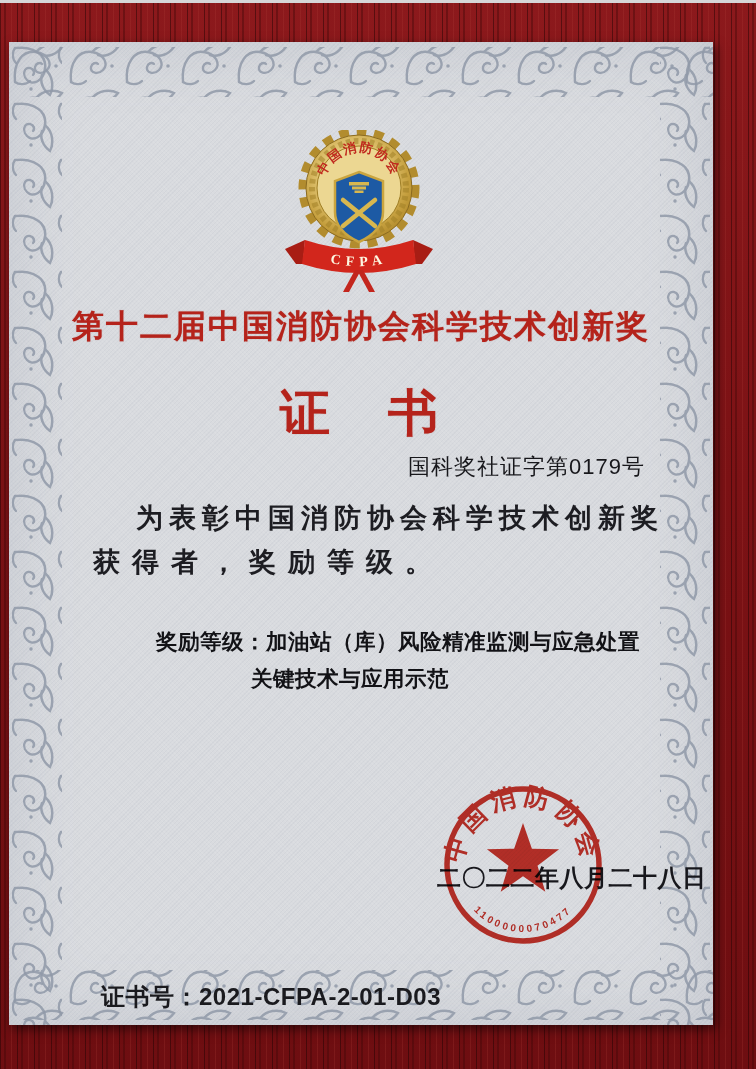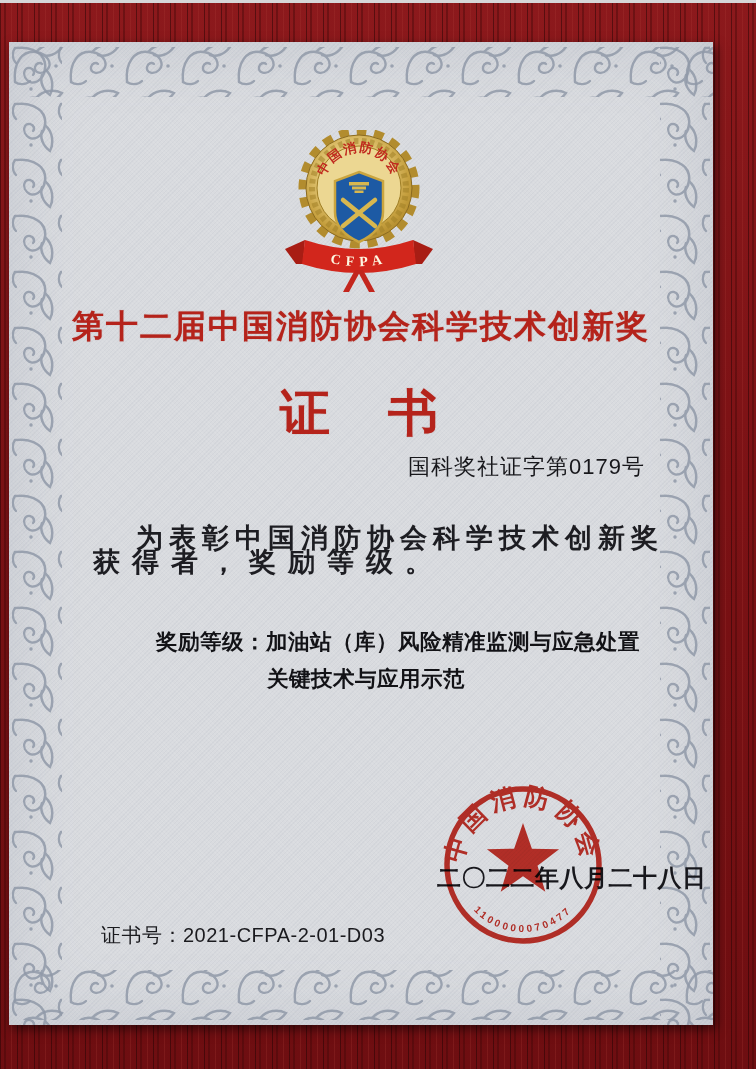--- a/index.html
+++ b/index.html
@@ -30,34 +30,34 @@
     font-size:32px;font-weight:bold;letter-spacing:2px;color:#b5231b;
     text-shadow:0 0 1px rgba(150,25,15,.45);white-space:nowrap;
   }
   .cert-word{
     left:0;right:0;top:338px;text-align:center;
     font-size:50px;font-weight:bold;color:#b5231b;letter-spacing:4px;
     text-shadow:0 0 1px rgba(150,25,15,.45);
   }
   .reg-no{left:399px;top:410px;font-size:22px;font-weight:normal;color:#17171b;letter-spacing:1px;}
   .body-line{font-family:"Liberation Serif",serif;font-weight:bold;color:#1d1d22;white-space:nowrap;}
-  .body-line1{left:127px;top:478px;font-size:27px;letter-spacing:6px;}
+  .body-line1{left:127px;top:458px;font-size:27px;letter-spacing:6px;}
   .body-line2{left:84px;top:502px;font-size:27px;letter-spacing:12px;}
   .field{font-size:21.5px;font-weight:bold;color:#121216;white-space:nowrap;letter-spacing:.5px;}
   .f-label{font-weight:bold;}
   .f1{left:147px;top:585px;}
-  .f1b{left:242px;top:622px;margin-left:16px;}
+  .f1b{left:242px;top:622px;}
   .f2{left:147px;top:664px;}
   .f3{left:147px;top:704px;}
   .date{
     left:392px;top:820px;font-family:"Liberation Serif",serif;
     font-size:24px;font-weight:bold;color:#17171c;letter-spacing:0.5px;white-space:nowrap;z-index:2;margin-left:36px;
   }
   .seal{left:424px;top:733px;z-index:3;mix-blend-mode:multiply;opacity:.95;}
-  .cert-no{left:92px;top:880px;font-size:20px;font-weight:normal;color:#1a1a1e;letter-spacing:.5px;}
+  .cert-no{left:92px;top:939px;font-size:24px;font-weight:bold;color:#1a1a1e;letter-spacing:.5px;}
 </style>
 </head>
 <body>
 
 <div class="stage">
   <div class="top-strip"></div>
 
   <div class="paper">
 
     <svg class="border-svg" viewBox="0 0 704 983" xmlns="http://www.w3.org/2000/svg">

